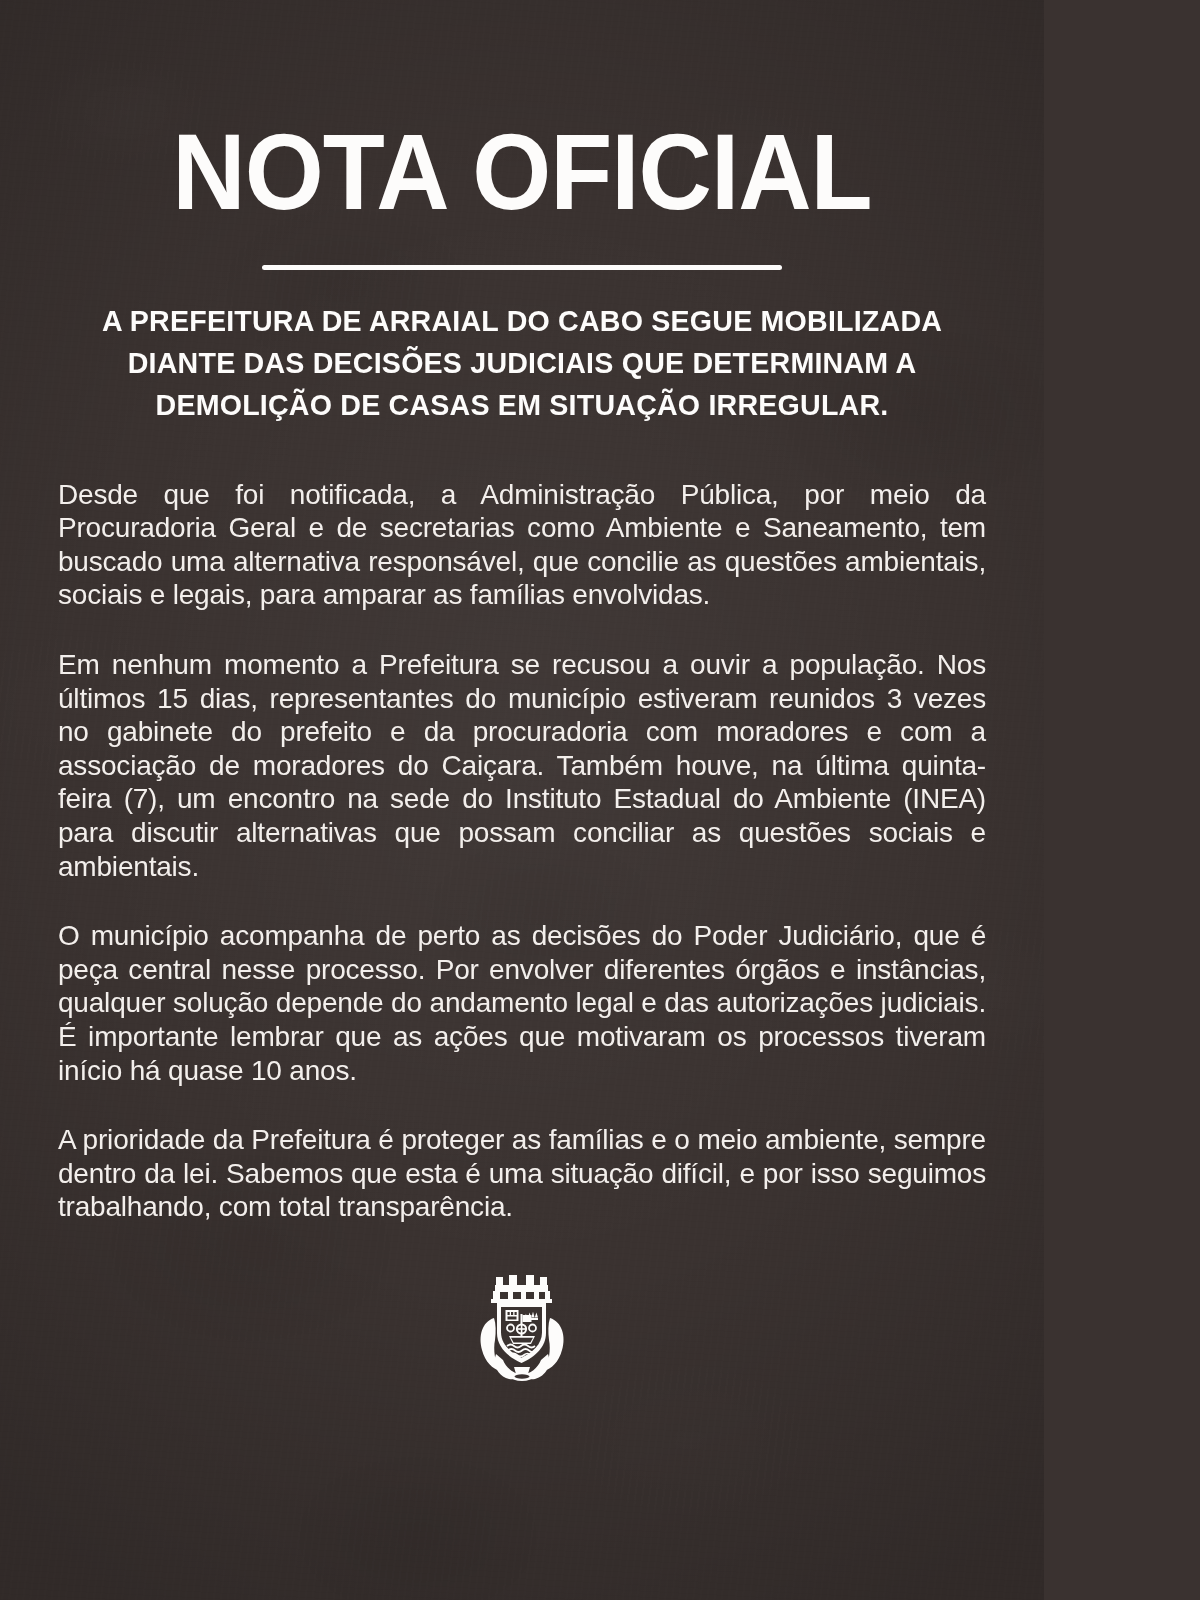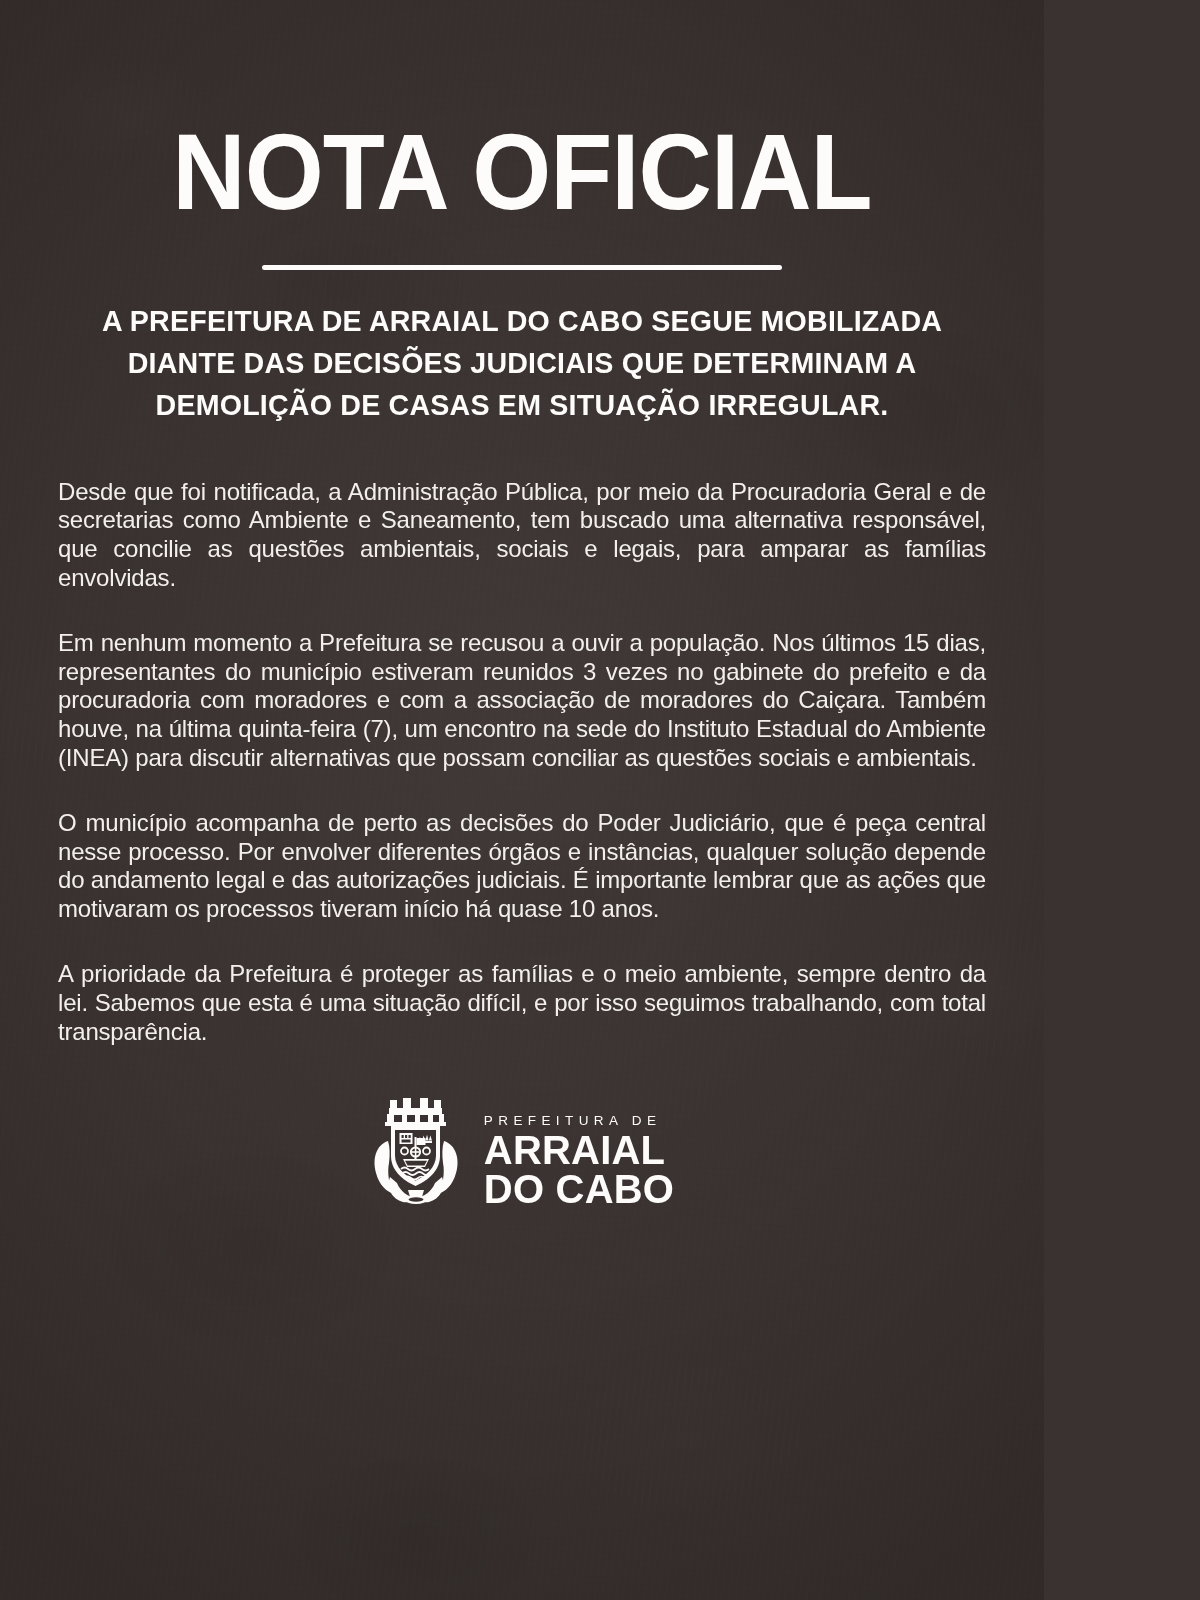--- a/index.html
+++ b/index.html
@@ -95,21 +95,21 @@
   .body-copy {
     margin: 0 auto;
     width: 928px;
     padding-top: 52px;
   }
   .body-copy p {
     margin: 0 0 36px 0;
     color: #f3efec;
     font-family: "Liberation Sans", sans-serif;
     font-weight: normal;
-    font-size: 24px;
+    font-size: 28px;
     line-height: 1.20;
     text-align: justify;
     text-justify: inter-word;
     letter-spacing: -.2px;
   }
   .body-copy p:last-child { margin-bottom: 13px; }
 
   
   .logo-block {
     margin-top: 46px;
@@ -228,24 +228,17 @@
           <path d="M74 48 C86 52 90 66 86 80 C83 92 75 99 68 101 C73 92 75 80 73 70 C72 62 72 54 74 48 Z"></path>
           <path d="M20 84 C16 95 22 106 33 109 C39 110 44 108 46 105 C38 104 30 98 27 90 Z"></path>
           <path d="M72 84 C76 95 70 106 59 109 C53 110 48 108 46 105 C54 104 62 98 65 90 Z"></path>
 
           <path d="M38 97 h16 l-2 7 h-12 z"></path>
           <ellipse cx="46" cy="107" rx="11" ry="4"></ellipse>
           <ellipse cx="46" cy="106.5" rx="7.5" ry="2.2" fill="#3a3230"></ellipse>
         </svg>
       </span>
 
-      <span class="logo-type">
-        <span class="logo-pref">PREFEITURA DE</span>
-        <span class="logo-name">
-          <span>ARRAIAL</span>
-          <span>DO CABO</span>
-        </span>
-      </span>
 
     </div>
 
   </div>
 </div>
 
 </body></html>

